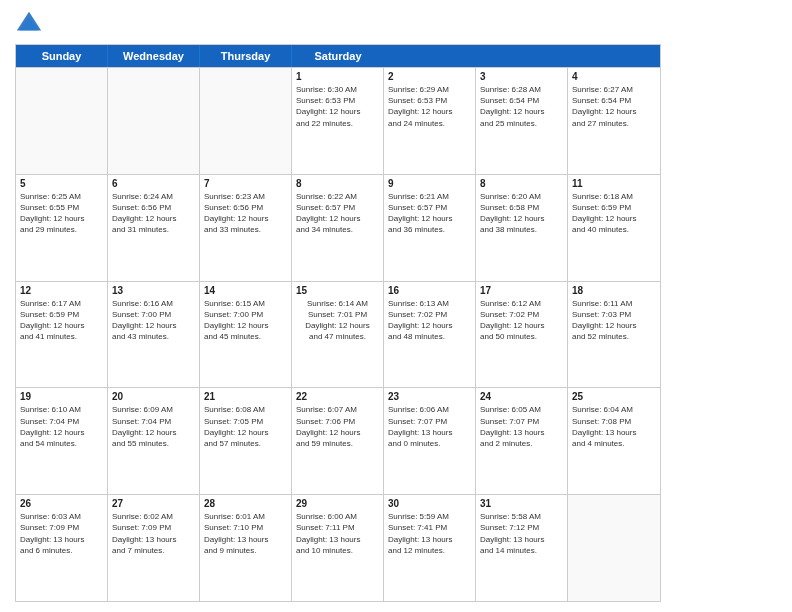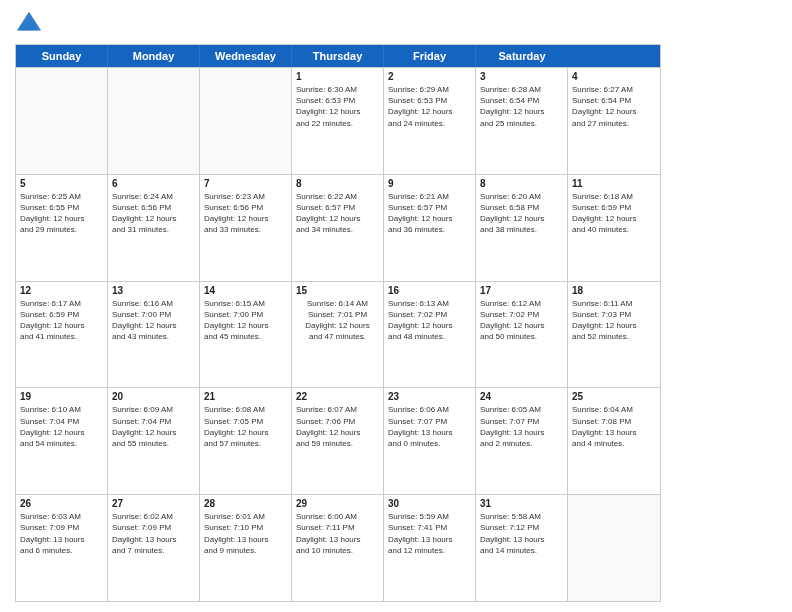--- a/index.html
+++ b/index.html
@@ -121,24 +121,22 @@
     </div>
     <div class="title-section">
       <div class="month-title"></div>
       <div class="subtitle"></div>
     </div>
   </div>
 
   <div class="calendar">
     <div class="cal-header-row">
     <div class="cal-header-cell">Sunday</div>
-        <div class="cal-header-cell">Monday</div>
         <div class="cal-header-cell">Wednesday</div>
         <div class="cal-header-cell">Thursday</div>
-        <div class="cal-header-cell">Friday</div>
         <div class="cal-header-cell">Saturday</div>
       </div>
     <div class="cal-body">
     <div class="cal-row">
           <div class="cal-cell empty"></div>
           <div class="cal-cell empty"></div>
           <div class="cal-cell empty"></div>
           <div class="cal-cell">
             <div class="cell-date">1</div>
             <div class="cell-info" style="white-space: pre-line;">Sunrise: 6:30 AM

